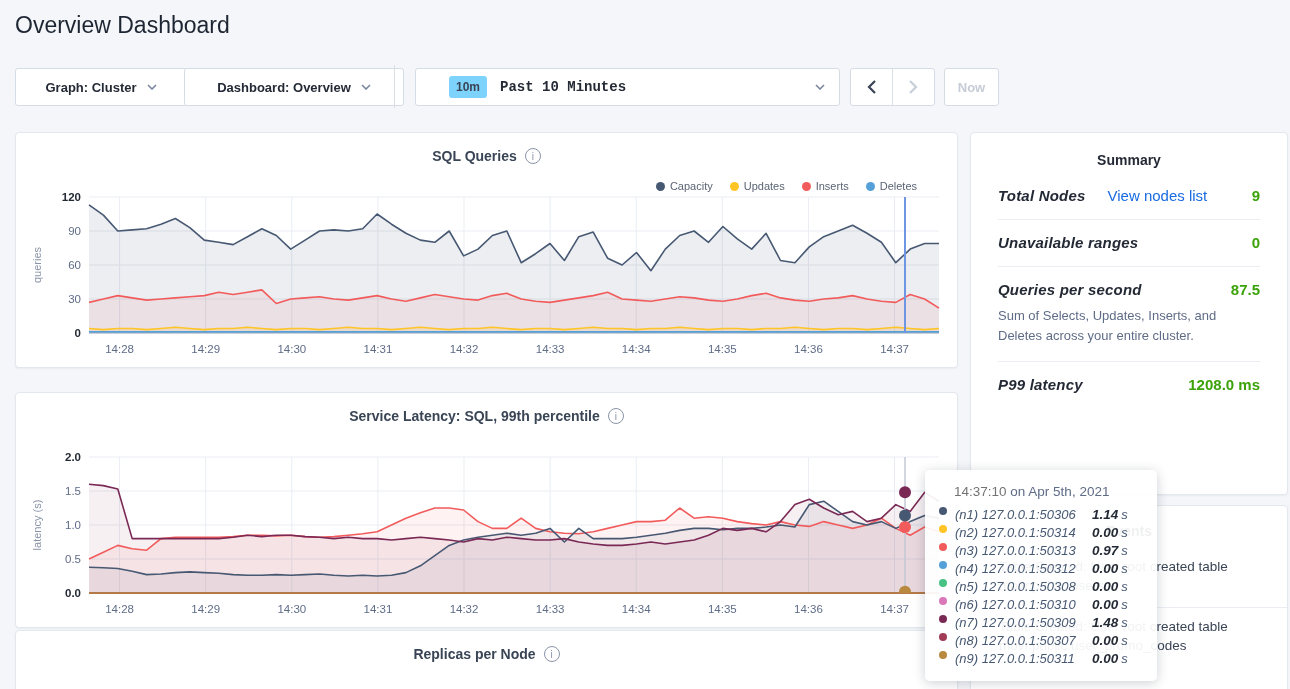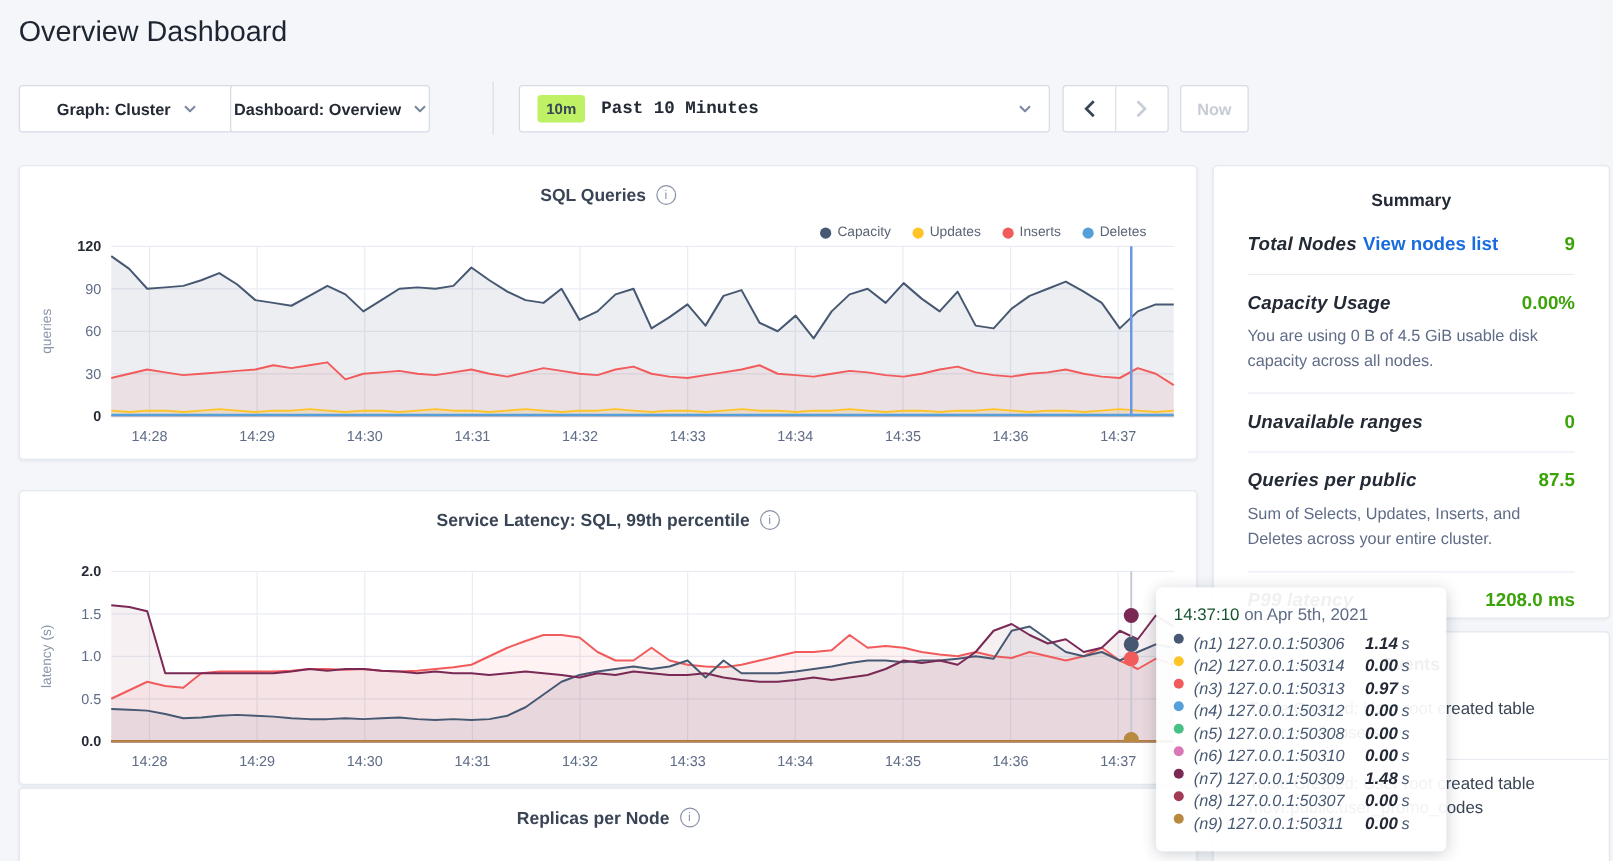--- a/index.html
+++ b/index.html
@@ -12,24 +12,24 @@
   .page-title { position:absolute; left:15px; top:12px; font-size:23px; font-weight:400; color:#1d2532; }
 
   
   .btn {
     position:absolute; top:68px; height:38px; background:#fff;
     border:1px solid #d6dce6; border-radius:3px; display:flex; align-items:center;
     font-size:13px; font-weight:700; color:#242a35; cursor:pointer;
   }
   .dd { justify-content:center; gap:10px; }
   #dd-graph { left:15px; width:172px; }
-  #dd-dash  { left:184px; width:160px; }
+  #dd-dash  { left:184px; width:220px; }
   .toolbar-divider { position:absolute; left:394px; top:65px; width:1px; height:43px; background:#d9dee7; }
   #time-picker { left:415px; width:425px; padding:0 14px; justify-content:flex-start; }
-  .time-badge { background:#bef264; border-radius:3px; padding:4px 7px; font-size:12px; font-weight:700; color:#394455; }
+  .time-badge { background:#7dd3fc; border-radius:3px; padding:4px 7px; font-size:12px; font-weight:700; color:#394455;margin-left:19px; }
   .time-label { margin-left:13px; font-size:14px;font-family:Liberation Mono, monospace; }
   #time-picker .chev { margin-left:auto; }
   #prevnext { left:850px; width:85px; padding:0; }
   .pn-half { width:42px; height:100%; display:flex; align-items:center; justify-content:center; }
   .pn-half:first-child { border-right:1px solid #d9dee7; }
   #btn-now { left:944px; width:55px; justify-content:center; color:#c6ccd6; }
   .chev svg, .pn-half svg { display:block; }
 
   
   .card {
@@ -56,37 +56,37 @@
   .ldot { width:9px; height:9px; border-radius:50%; }
   svg.chart { position:absolute; left:11px; top:56px; }
 
   
   .sum-title { text-align:center; font-size:14px; font-weight:700; padding:19px 0 5px; color:#242a35; }
   .sum-body { padding:0 27px; }
   .sum-row { padding:14px 0 15px; border-bottom:1px solid #eaeef3; }
   .sum-row:last-child { border-bottom:none; }
   .sum-head { display:flex; align-items:baseline; }
   .sum-label { font-size:15px; font-weight:700; color:#242a35; letter-spacing:.2px;font-style:italic; }
-  .sum-link { font-size:15px; font-weight:700; color:#1a6be0; margin-left:5px; cursor:pointer; text-decoration:none; }
+  .sum-link { font-size:15px; font-weight:400; color:#1a6be0; margin-left:22px; cursor:pointer; text-decoration:none; }
   .sum-val { margin-left:auto; font-size:15px; font-weight:700; color:#3ba309; }
   .sum-desc { font-size:13px; color:#5f6c87; margin-top:8px; line-height:1.55; }
 
   
   .ev-title { text-align:center; font-size:14px; font-weight:700; padding:17px 0 9px; color:#242a35; }
   .ev-item { padding:9px 14px 12px 28px; font-size:13.5px; color:#394455; line-height:19px; border-bottom:1px solid #eaeef3; }
   .ev-item:last-child { border-bottom:none; }
 
   
   .tooltip {
     position:absolute; left:925px; top:470px; width:232px; z-index:10;
     background:rgba(255,255,255,0.93); border-radius:5px;
     box-shadow:0 2px 12px rgba(30,40,60,0.22); padding:13px 14px 12px;
   }
   .tt-head { font-size:13.5px; color:#475872; margin:1px 0 8px; }
-  .tt-time { color:#14532d; }
+  .tt-time { color:#737373;margin-left:15px; }
   .tt-date { color:#5f6c87; }
   .tt-row { display:flex; align-items:flex-start; height:18px; font-size:13px; color:#475872; white-space:nowrap;font-style:italic; }
   .tt-dot { width:8px; height:8px; border-radius:50%; margin-right:8px; flex:none; }
   .tt-label { width:133px; }
   .tt-val { font-weight:700; color:#242a35; margin-left:4px; font-size:13.5px; }
   .tt-unit { font-weight:400; color:#475872; margin-left:3px; }
 </style>
 </head>
 <body>
 
@@ -283,34 +283,27 @@
   <div class="sum-body">
     <div class="sum-row">
       <div class="sum-head">
         <span class="sum-label">Total Nodes</span>
         <a class="sum-link">View nodes list</a>
         <span class="sum-val">9</span>
       </div>
     </div>
     <div class="sum-row">
       <div class="sum-head">
-        <span class="sum-label">Capacity Usage</span>
-        <span class="sum-val">0.00%</span>
-      </div>
-      <div class="sum-desc">You are using 0 B of 4.5 GiB usable disk capacity across all nodes.</div>
+        <span class="sum-label">Unavailable ranges</span>
+        <span class="sum-val">0</span>
+      </div>
     </div>
     <div class="sum-row">
       <div class="sum-head">
-        <span class="sum-label">Unavailable ranges</span>
-        <span class="sum-val">0</span>
-      </div>
-    </div>
-    <div class="sum-row">
-      <div class="sum-head">
-        <span class="sum-label">Queries per public</span>
+        <span class="sum-label">Queries per second</span>
         <span class="sum-val">87.5</span>
       </div>
       <div class="sum-desc">Sum of Selects, Updates, Inserts, and Deletes across your entire cluster.</div>
     </div>
     <div class="sum-row">
       <div class="sum-head">
         <span class="sum-label">P99 latency</span>
         <span class="sum-val">1208.0 ms</span>
       </div>
     </div>

